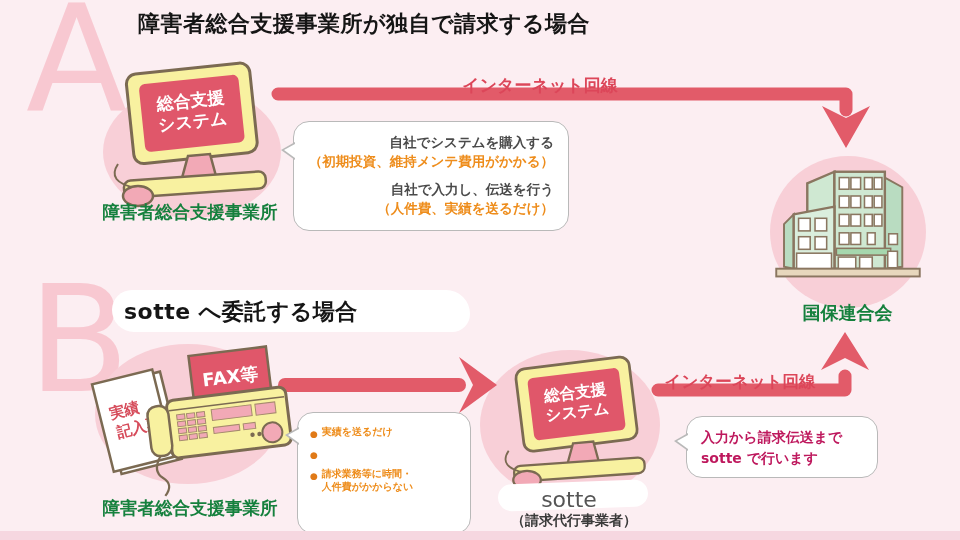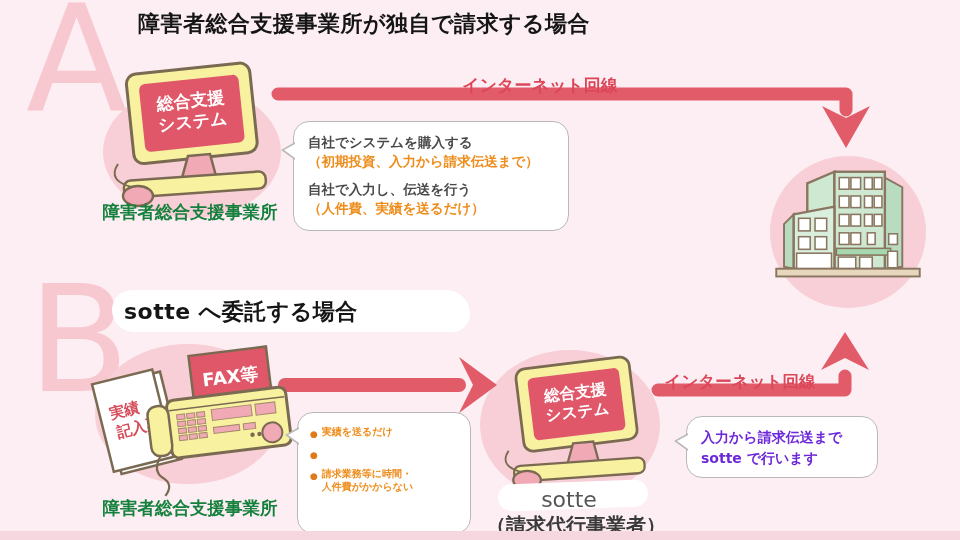--- a/index.html
+++ b/index.html
@@ -18,37 +18,37 @@
   .office-label { position:absolute; font-size:17.5px; font-weight:600; color:#15803d; text-align:center; white-space:nowrap; }
 
   .net-label { position:absolute; font-size:17px; font-weight:700; color:#dc4659; text-align:center; white-space:nowrap;margin-top:13px; }
 
   .bubble { position:absolute; background:#fff; border:1.5px solid #b9b9b9; border-radius:16px; }
   .tail { position:absolute; left:-13px; width:0; height:0; border-style:solid;
           border-width:8px 14px 10px 0; border-color:transparent #b9b9b9 transparent transparent; }
   .tail::after { content:""; position:absolute; left:2.5px; top:-6.5px; width:0; height:0; border-style:solid;
           border-width:6.5px 11.5px 8.5px 0; border-color:transparent #fff transparent transparent; }
 
-  .bubble-a { padding:11px 14px; }
+  .bubble-a { padding:11px 14px;text-align:right; }
   .bubble-a .pair { margin-bottom:9px; }
   .bubble-a .main { font-size:13.5px; font-weight:600; color:#4a4a4a; line-height:1.4; white-space:nowrap; }
   .bubble-a .note { font-size:13.5px; font-weight:600; color:#ee8d1c; line-height:1.4; white-space:nowrap; }
 
   .benefits { padding:12px 10px 8px 12px; }
   .benefit { display:flex; align-items:flex-start; margin-bottom:7px; }
   .benefit .dot { font-size:9px; color:#e07a18; margin:4px 4px 0 0; flex:0 0 auto; }
   .benefit .btxt { font-size:10px; font-weight:600; color:#ee8d1c; line-height:1.3; white-space:pre-line; }
 
   .service-bubble { padding:10px 14px; }
-  .service-bubble .btxt { font-size:14px; font-weight:600; color:#6d28d9; line-height:1.5; white-space:pre-line; }
+  .service-bubble .btxt { font-size:14px; font-weight:600; color:#be185d; line-height:1.5; white-space:pre-line; }
 
   .white-patch { position:absolute; background:#fff; }
 
   .agent-name { position:absolute; font-size:22px; color:#555; text-align:center; }
-  .agent-role { position:absolute; font-size:20px; font-weight:600; color:#3a3a3a; text-align:left; white-space:nowrap; }
+  .agent-role { position:absolute; font-size:14px; font-weight:600; color:#3a3a3a; text-align:center; white-space:nowrap; }
 
   .bottom-strip { position:absolute; left:0; top:531px; width:960px; height:9px; background:#f6d7e0; }
 
   svg text { font-family:"DejaVu Sans","Liberation Sans",sans-serif; }
 </style>
 </head>
 <body>
 
 <div id="canvas">
 
@@ -91,21 +91,21 @@
     </g>
     <path d="M36,128 Q6,122 18,104" fill="none" stroke="#7b6a52" stroke-width="2"></path>
     <ellipse cx="38" cy="136" rx="15" ry="10" fill="#f2a9b6" stroke="#7b6a52" stroke-width="2.5"></ellipse>
   </svg>
   <div class="office-label" style="left:92px; top:200px; width:196px;">障害者総合支援事業所</div>
 
   <div class="bubble bubble-a" style="left:293px; top:121px; width:276px; height:110px;">
     <div class="tail" style="top:20px;"></div>
     <div class="pair">
       <div class="main">自社でシステムを購入する</div>
-      <div class="note">（初期投資、入力から請求伝送まで）</div>
+      <div class="note">（初期投資、維持メンテ費用がかかる）</div>
     </div>
     <div class="pair">
       <div class="main">自社で入力し、伝送を行う</div>
       <div class="note">（人件費、実績を送るだけ）</div>
     </div>
   </div>
 
   <svg class="abs" style="left:770px; top:164px;" width="156" height="127" viewBox="0 0 160 131">
 
     <polygon points="118,14 136,24 136,106 118,108" fill="#b9dcc1" stroke="#8a7660" stroke-width="2"></polygon>
@@ -145,20 +145,21 @@
 
     <g fill="#fff" stroke="#8a7660" stroke-width="1.6">
       <rect x="27" y="92" width="36" height="16"></rect>
       <rect x="70" y="96" width="18" height="12"></rect>
         <rect x="92" y="96" width="13" height="12"></rect>
       <rect x="121" y="90" width="10" height="17"></rect>
     </g>
 
     <rect x="6" y="108" width="148" height="8" fill="#e7d7bd" stroke="#8a7660" stroke-width="2"></rect>
   </svg>
+  <div class="office-label" style="left:775px; top:301px; width:145px; font-size:18px;">国保連合会</div>
 
   <div class="white-patch" style="left:112px; top:290px; width:358px; height:42px; border-radius:20px 24px 18px 22px;"></div>
   <div class="section-title" style="left:124px; top:297px;">sotte へ委託する場合</div>
 
   <svg class="abs" style="left:86px; top:342px;" width="212" height="162" viewBox="0 0 212 162">
 
     <g transform="rotate(-14 55 90)">
       <rect x="26" y="36" width="62" height="90" fill="#fff" stroke="#7b6a52" stroke-width="2.5"></rect>
       <rect x="19" y="32" width="62" height="90" fill="#fff" stroke="#7b6a52" stroke-width="2.5"></rect>
       <text x="44" y="70" text-anchor="middle" font-size="15" font-weight="bold" fill="#d64b5a">実績</text>

